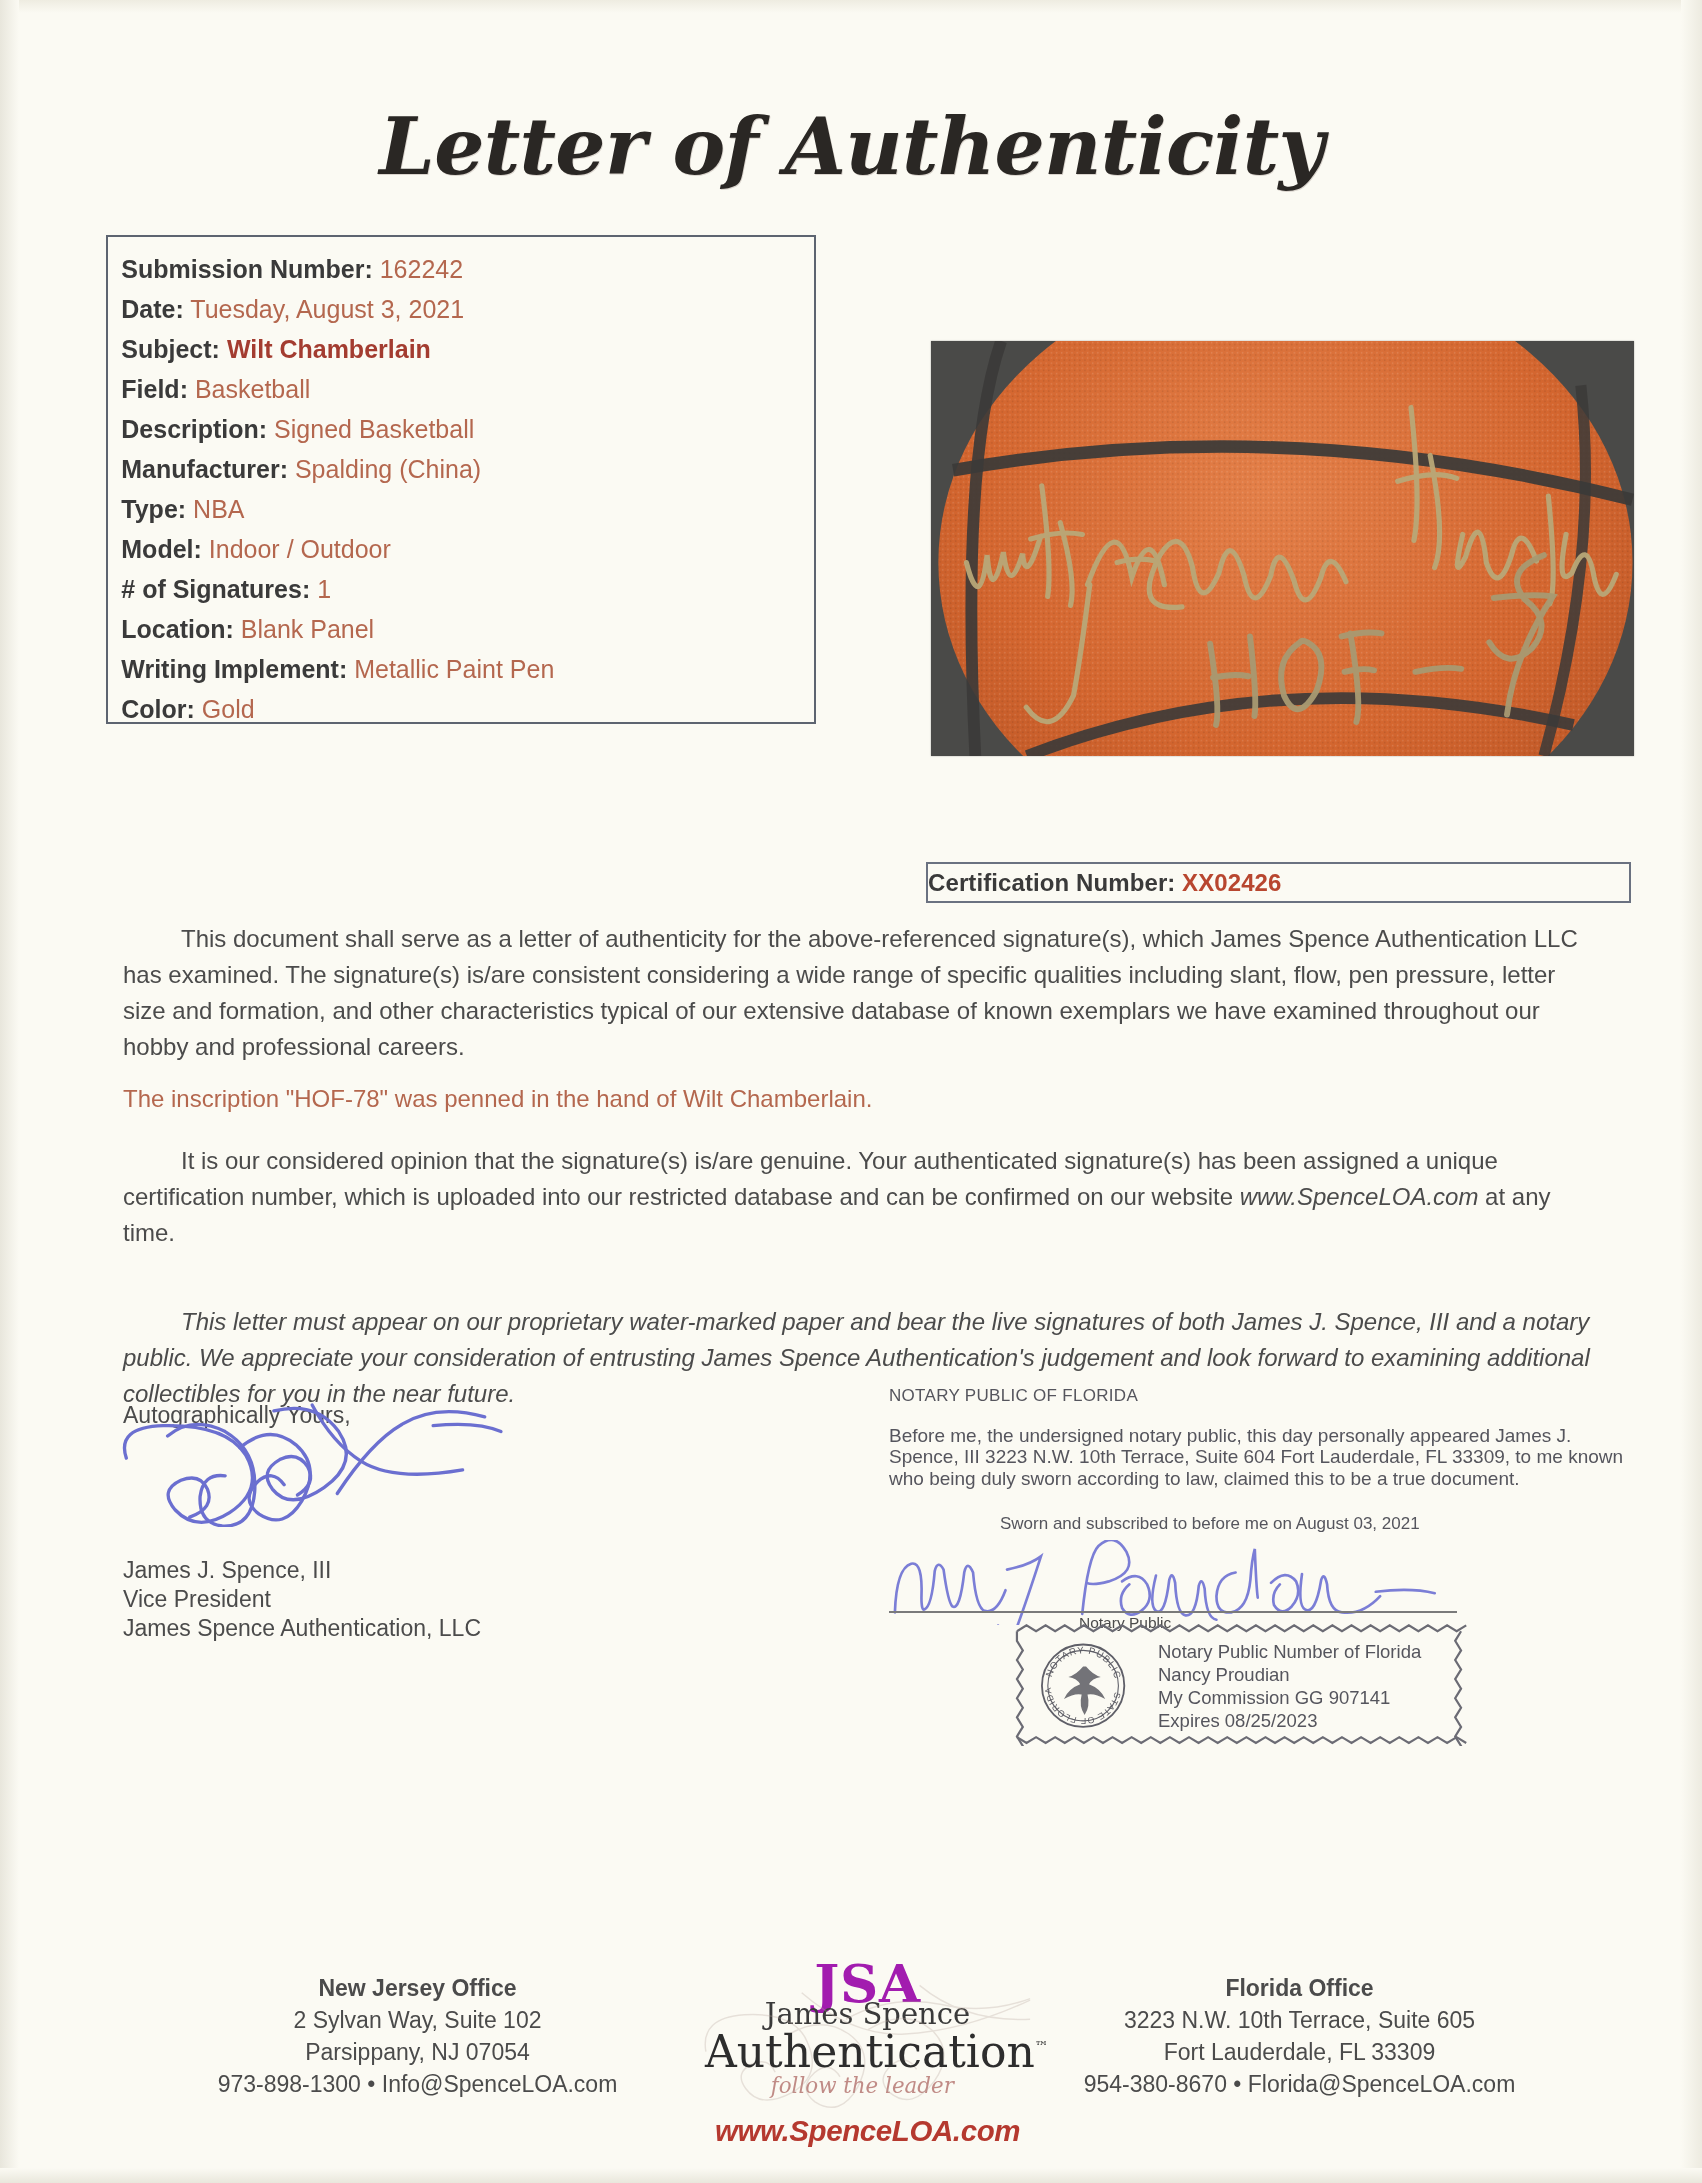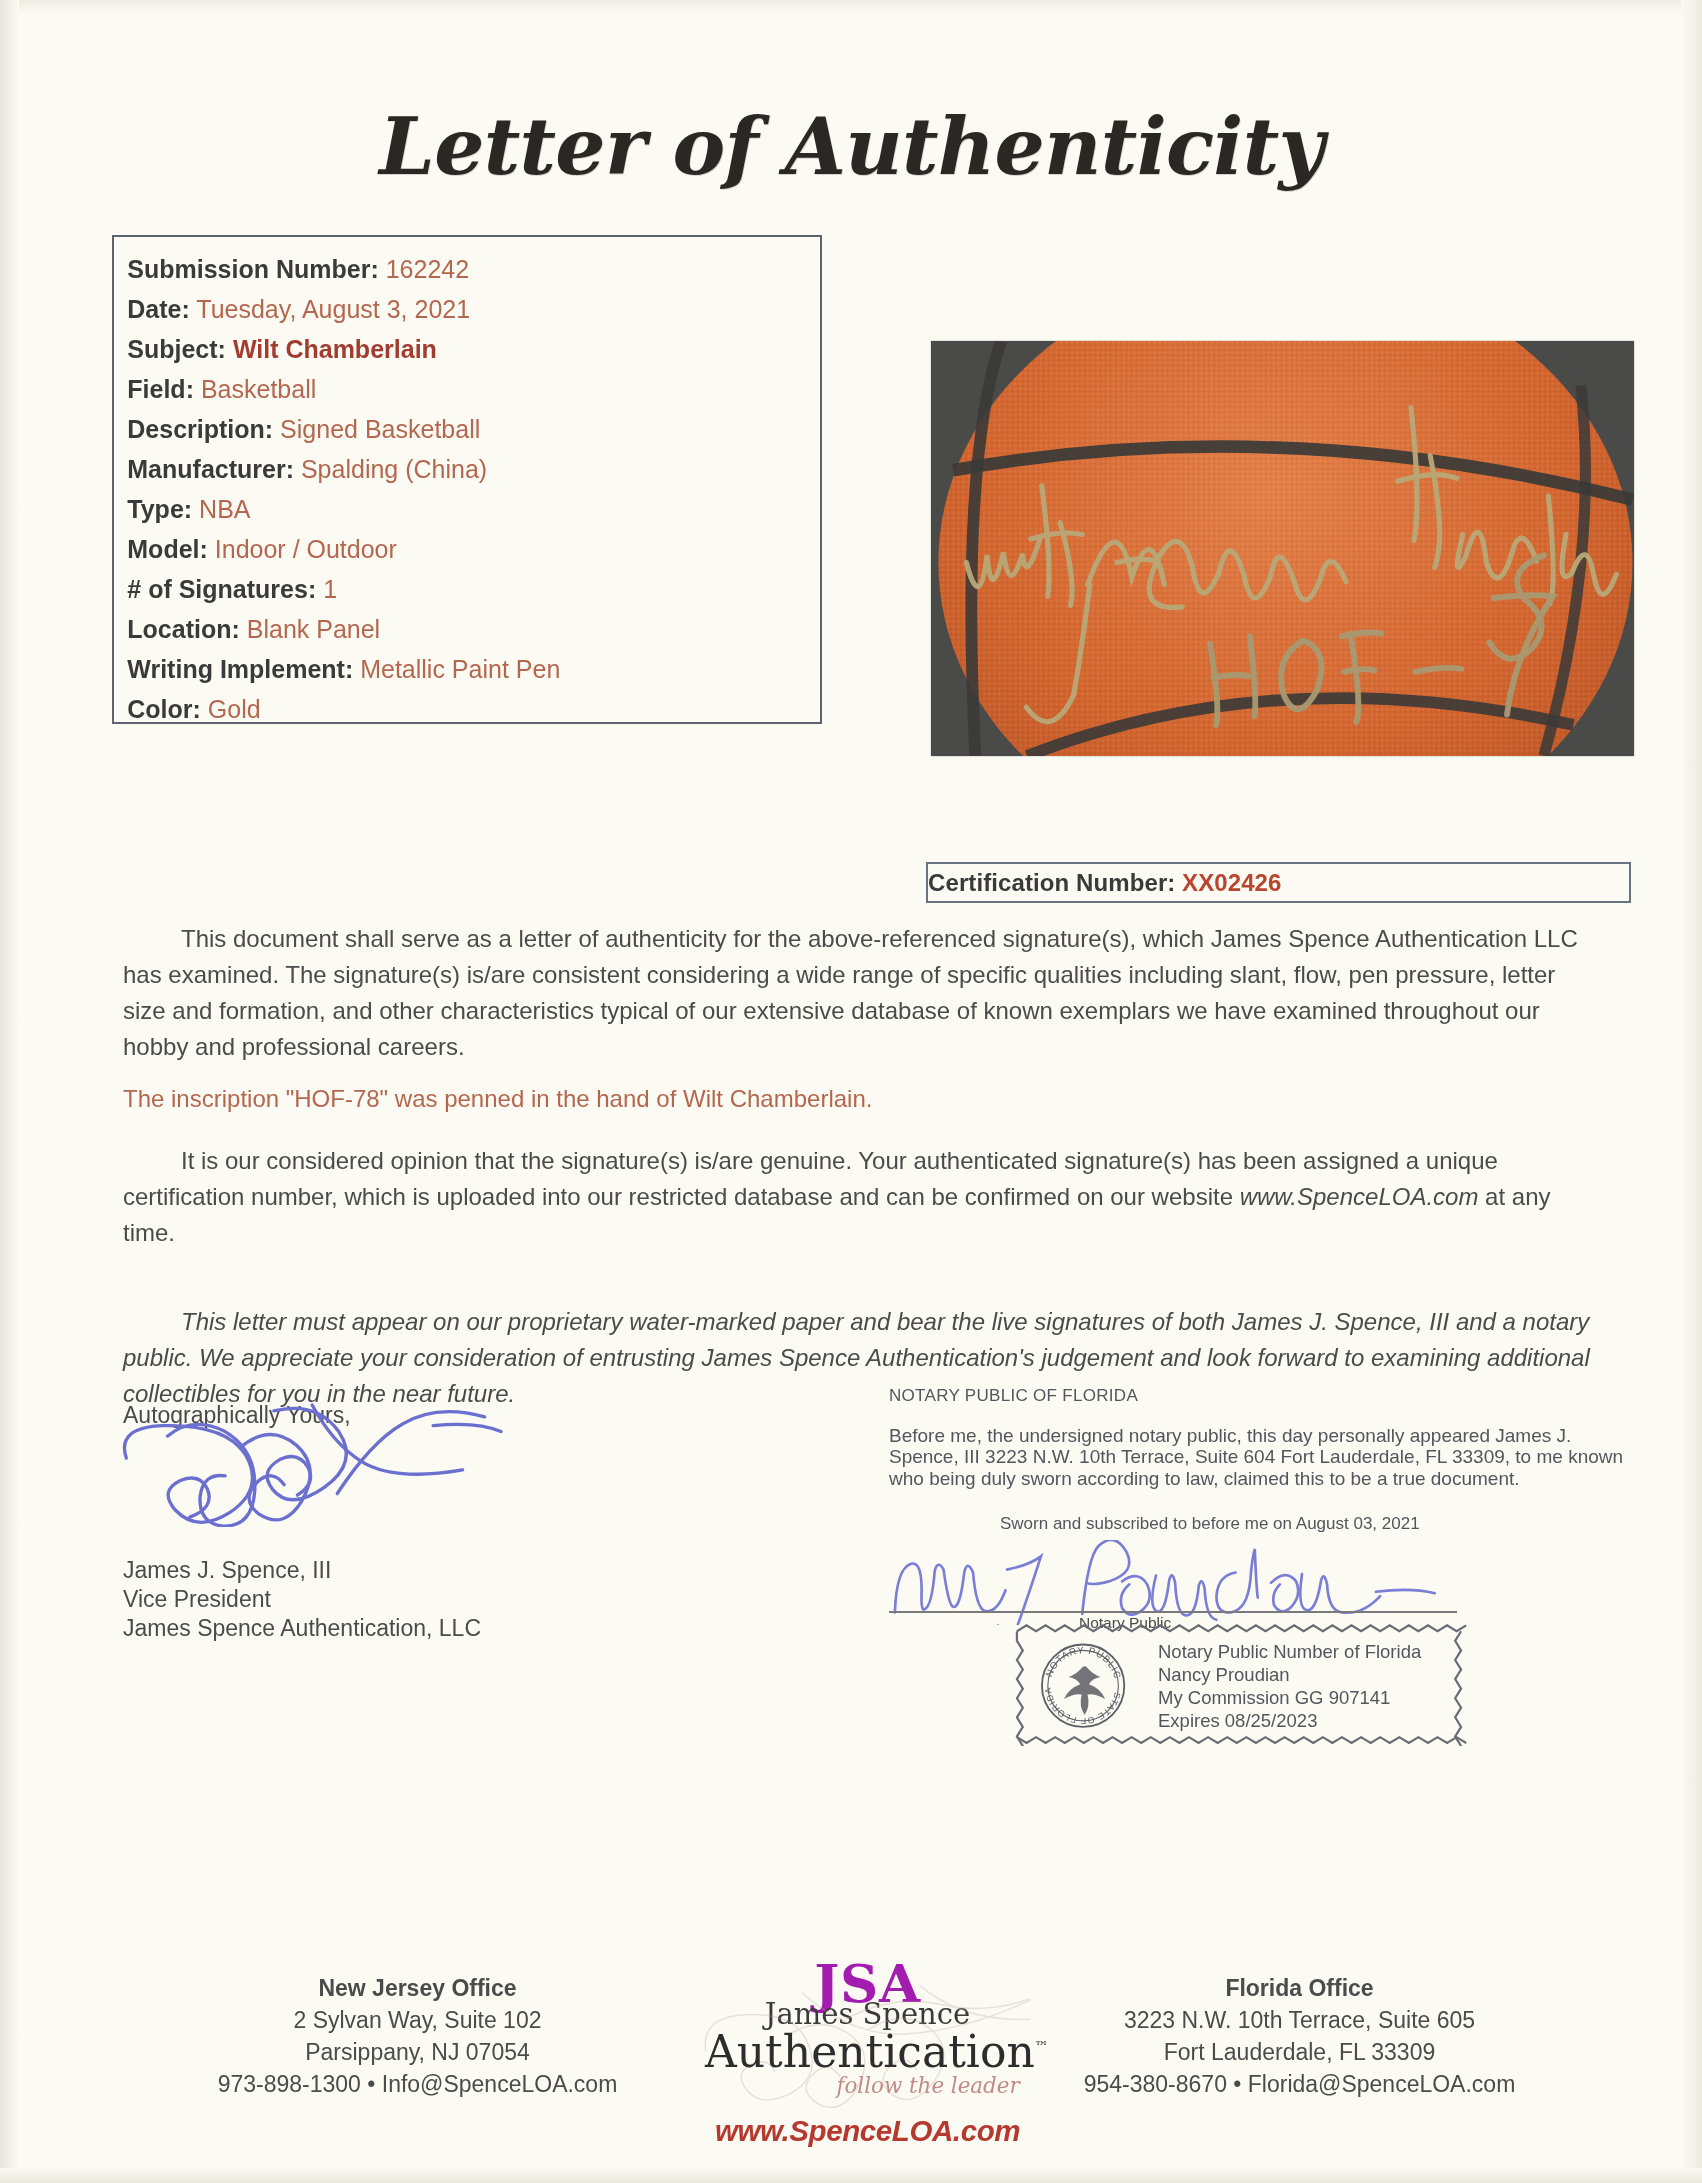--- a/index.html
+++ b/index.html
@@ -51,21 +51,21 @@
     font-weight: bold;
     font-size: 79px;
     letter-spacing: -0.7px;
     color: #2a2724;
     text-shadow: 0.7px 0.7px 0 rgba(120,100,90,0.25);
   }
 
   
   .details-box {
     position: absolute;
-    left: 112px;
+    left: 106px;
     top: 235px;
     width: 710px;
     height: 489px;
     border: 2.2px solid #5d6470;
     background: transparent;
     box-sizing: border-box;
     padding: 11.8px 0 0 13.3px;
   }
   .detail-row {
     font-size: 25px;
@@ -280,21 +280,21 @@
   .logo-tm {
     font-size: 13.3px;
     vertical-align: super;
   }
   .logo-tagline {
     font-family: "DejaVu Serif", "Liberation Serif", serif;
     font-style: italic;
     font-size: 21.4px;
     color: #c08b86;
     margin-top: 1.5px;
-    text-align: right;
+    text-align: center;
     padding-right: 10.3px;
   }
   .logo-url {
     font-size: 29.5px;
     font-weight: bold;
     font-style: italic;
     color: #b5392f;
     margin-top: 16px;
     letter-spacing: -0.4px;
   }

